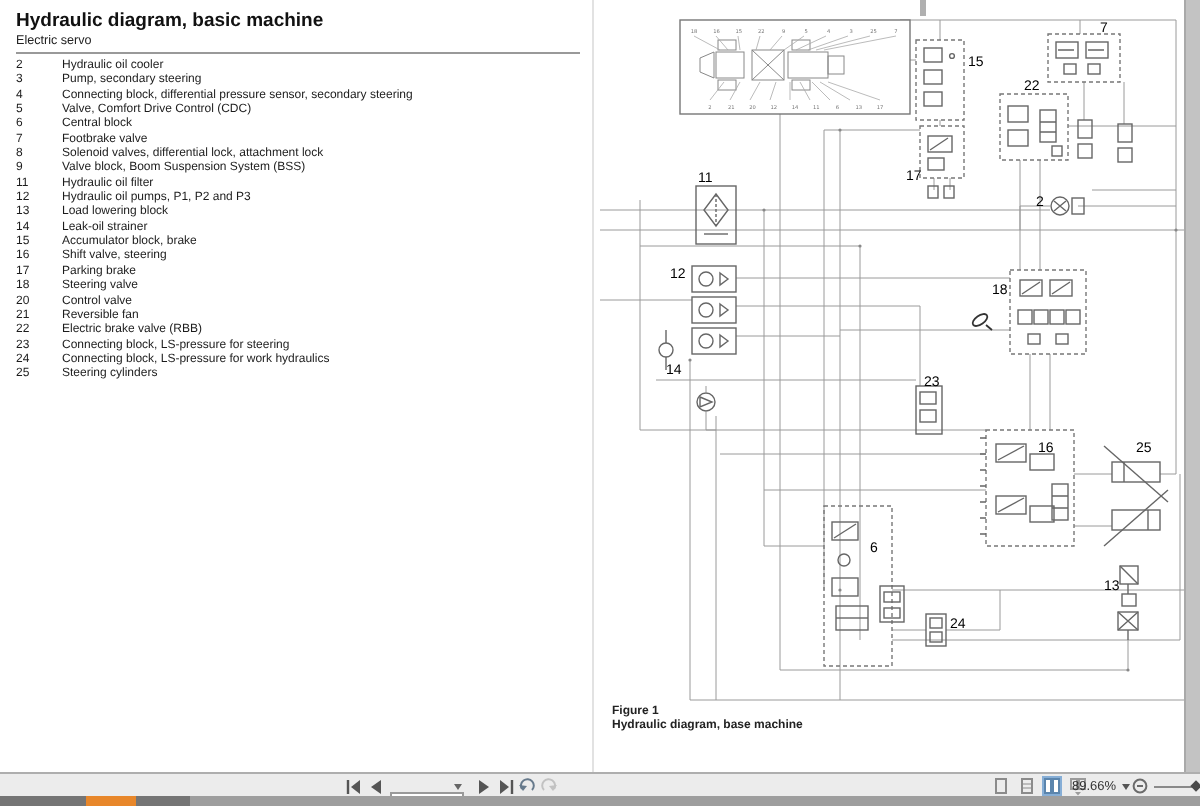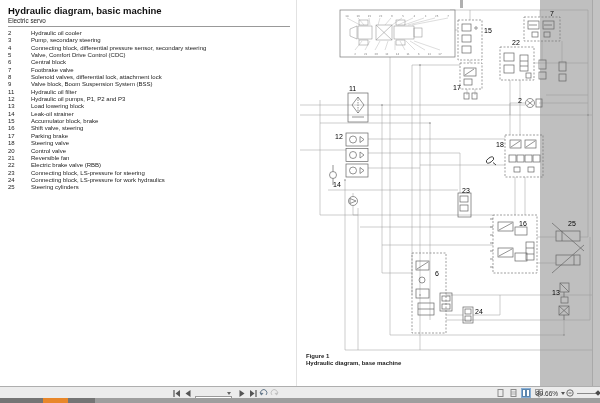--- a/index.html
+++ b/index.html
@@ -1,18 +1,18 @@
 <!DOCTYPE html>
 <html><head>
 <meta charset="utf-8">
 <style>
   html,body{margin:0;padding:0;}
   body{width:600px;height:403px;overflow:hidden;background:#bfbfbf;
        font-family:"Liberation Sans","DejaVu Sans",sans-serif;position:relative;}
-  #page-area{position:absolute;left:0;top:0;width:540px;height:386px;background:#fff;}
+  #page-area{position:absolute;left:0;top:0;width:600px;height:386px;background:#fff;}
   #page-divider{position:absolute;left:296px;top:0;width:1px;height:386px;background:#e2e2e2;}
   #right-edge-strip{position:absolute;left:592px;top:0;width:8px;height:386px;
        background:#c3c3c3;border-left:1px solid #a9a9a9;box-sizing:border-box;}
   #top-notch{position:absolute;left:460px;top:0;width:3px;height:8px;background:#b0b0b0;}
 
   
   #left-page{position:absolute;left:0;top:0;width:296px;height:386px;}
   #doc-title{position:absolute;left:8px;top:5px;font-size:9.5px;font-weight:bold;color:#111;}
   #doc-subtitle{position:absolute;left:8px;top:17px;font-size:6.3px;color:#222;}
   #doc-rule{position:absolute;left:8px;top:26px;width:282px;height:1px;background:#999;}

